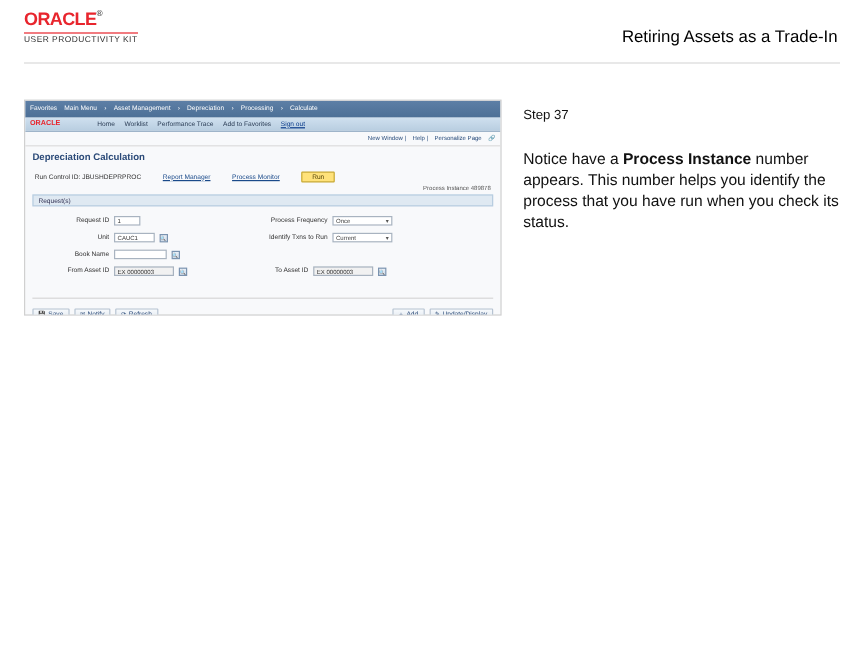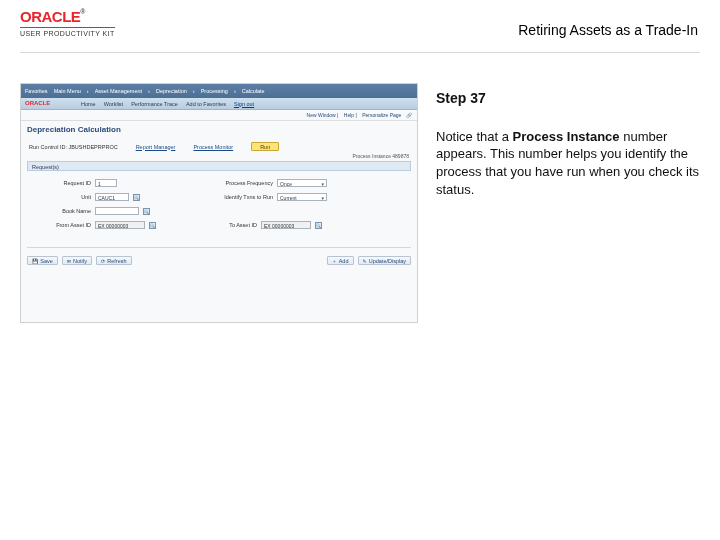--- a/index.html
+++ b/index.html
@@ -35,30 +35,30 @@
     top: 22px;
     font-size: 14px;
     color: #000000;
   }
   .hr { border: none; border-top: 1px solid #d9d9d9; margin: 2px 20px 0 20px; }
 
   
   .main { display: flex; padding: 30px 20px 0 20px; gap: 18px; }
   .screenshot {
     width: 398px;
-    height: 240px;
+    height: 180px;
     border: 1px solid #d0d0d0;
     background: #f8f9fb;
     font-size: 6px;
     color: #3b3b3b;
     position: relative;
     overflow: hidden;
   }
   .right-pane { flex: 1; font-size: 13px; color: #111; line-height: 1.35; }
-  .step-label { font-weight: bold; margin: 6px 0 20px 0; font-size: 14px; }
+  .step-label { font-weight: normal; margin: 6px 0 20px 0; font-size: 11px; }
 
   
   .app-topbar {
     background: linear-gradient(#5d7fa6,#4c6f96);
     color: #fff;
     height: 14px;
     display: flex;
     align-items: center;
     gap: 6px;
     padding: 0 4px;
@@ -306,16 +306,16 @@
       <span class="tool-btn">
           <span class="ic">✎</span>
           <span>Update/Display</span>
         </span>
     </div>
   </div>
 
   <div class="right-pane">
     <div class="step-label">Step 37</div>
     <p>
-      <span>Notice that a </span><b>Process Instance</b><span> number appears. This number helps you identify the process that you have run when you check its status.</span>
+      <span>Notice have a </span><b>Process Instance</b><span> number appears. This number helps you identify the process that you have run when you check its status.</span>
     </p>
   </div>
 </div>
 
 </body></html>

